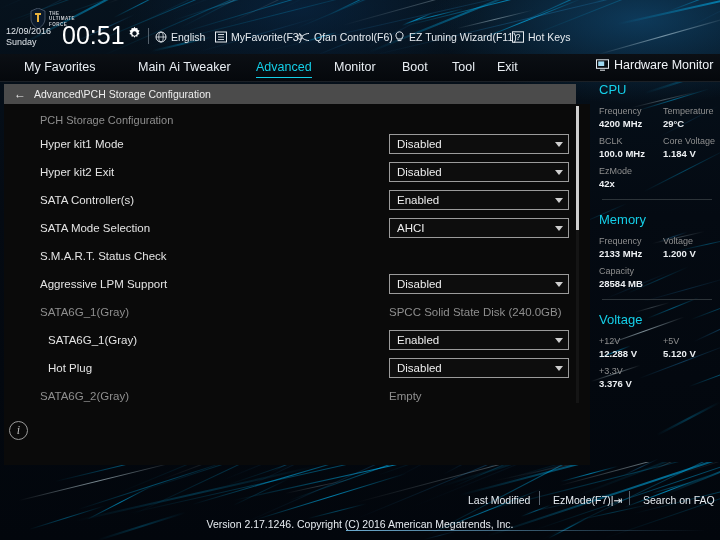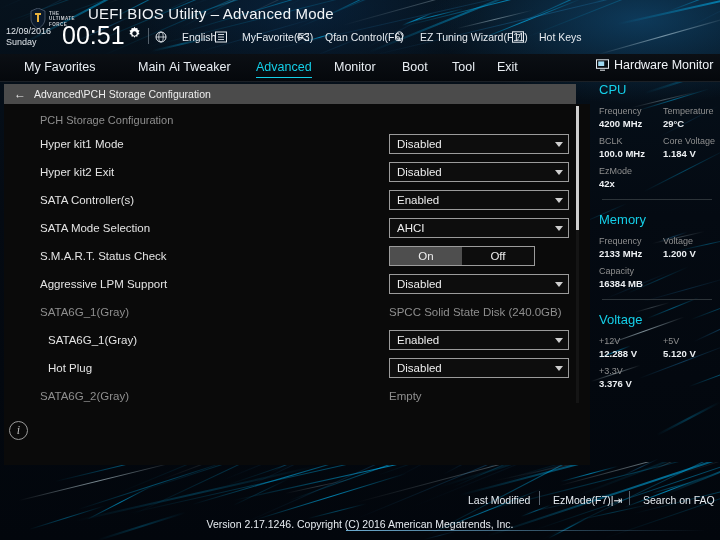--- a/index.html
+++ b/index.html
@@ -43,21 +43,21 @@
   }
   .title {
     position:absolute; left:88px; top:5px;
     font-size:15px; color:#f2f5f8; letter-spacing:0.2px;
   }
   .datebox { position:absolute; left:6px; top:26px; width:58px; color:#dfe4e9; font-size:9px; line-height:11px; }
   .clock { position:absolute; left:62px; top:21px; font-size:25px; color:#fff; letter-spacing:0px; line-height:28px; }
   .gear-btn { position:absolute; left:127px; top:26px; width:15px; height:15px; }
   .hsep { position:absolute; top:28px; width:1px; height:16px; background:#55616c; }
 
-  .hmenu { position:absolute; top:31px; display:flex; align-items:center; gap:15px; color:#e6ebf0; font-size:10.5px; white-space:nowrap; }
+  .hmenu { position:absolute; top:31px; display:flex; align-items:center; gap:4px; color:#e6ebf0; font-size:10.5px; white-space:nowrap; }
   .hmenu svg, .hmenu .glyphbox { flex:none; }
 
   
   .navbar {
     position:absolute; left:0; top:54px; width:720px; height:28px;
     background:linear-gradient(180deg,#0b0f14 0%,#05080c 100%);
     border-bottom:1px solid #1b2026;
     display:flex; align-items:center;
   }
   .navtab {
@@ -300,21 +300,20 @@
         <path d="M8 0 L15 3 V11 C15 17 8 21 8 21 C8 21 1 17 1 11 V3 Z" fill="#0b1a2c" stroke="#6b7b8c" stroke-width="0.6"></path>
         <path d="M5 5 H11 V7 H9 V14 H7 V7 H5 Z" fill="#e8b23c"></path>
       </svg>
       <div class="tuftext">
         <div>THE</div>
         <div>ULTIMATE</div>
         <div>FORCE</div>
       </div>
     </div>
 
-    <div class="title">UEFI BIOS Utility – Advanced Mode</div>
 
     <div class="datebox">
       <div>12/09/2016</div>
       <div>Sunday</div>
     </div>
 
     <div class="clock">00:51</div>
 
     <div class="gear-btn">
       <svg viewBox="0 0 16 16" width="15" height="15">
@@ -412,24 +411,20 @@
         </div>
         <div class="row" style="top: 110px;">
           <div class="label" style="left: 36px;">SATA Mode Selection</div>
           <div class="dd">
             <span class="ddval">AHCI</span>
             <span class="ddcaret"></span>
           </div>
         </div>
         <div class="row" style="top: 138px;">
           <div class="label" style="left: 36px;">S.M.A.R.T. Status Check</div>
-          <div class="toggle">
-            <div class="opt sel">On</div>
-            <div class="opt">Off</div>
-          </div>
         </div>
         <div class="row" style="top: 166px;">
           <div class="label" style="left: 36px;">Aggressive LPM Support</div>
           <div class="dd">
             <span class="ddval">Disabled</span>
             <span class="ddcaret"></span>
           </div>
         </div>
         <div class="row" style="top: 194px;">
           <div class="label muted" style="left: 36px;">SATA6G_1(Gray)</div>
@@ -484,21 +479,21 @@
         <div class="hw-v" style="left: 71px; top: 94px;">1.184 V</div>
         <div class="hw-k" style="left: 7px; top: 112px;">EzMode</div>
         <div class="hw-v" style="left: 7px; top: 124px;">42x</div>
         <div class="hw-rule" style="top: 145px;"></div>
         <div class="hw-sec" style="top: 158px;">Memory</div>
         <div class="hw-k" style="left: 7px; top: 182px;">Frequency</div>
         <div class="hw-v" style="left: 7px; top: 194px;">2133 MHz</div>
         <div class="hw-k" style="left: 71px; top: 182px;">Voltage</div>
         <div class="hw-v" style="left: 71px; top: 194px;">1.200 V</div>
         <div class="hw-k" style="left: 7px; top: 212px;">Capacity</div>
-        <div class="hw-v" style="left: 7px; top: 224px;">16384 MB</div>
+        <div class="hw-v" style="left: 7px; top: 224px;">28584 MB</div>
         <div class="hw-rule" style="top: 245px;"></div>
         <div class="hw-sec" style="top: 258px;">Voltage</div>
         <div class="hw-k" style="left: 7px; top: 282px;">+12V</div>
         <div class="hw-v" style="left: 7px; top: 294px;">12.288 V</div>
         <div class="hw-k" style="left: 71px; top: 282px;">+5V</div>
         <div class="hw-v" style="left: 71px; top: 294px;">5.120 V</div>
         <div class="hw-k" style="left: 7px; top: 312px;">+3.3V</div>
         <div class="hw-v" style="left: 7px; top: 324px;">3.376 V</div>
       </div>
   </div>

